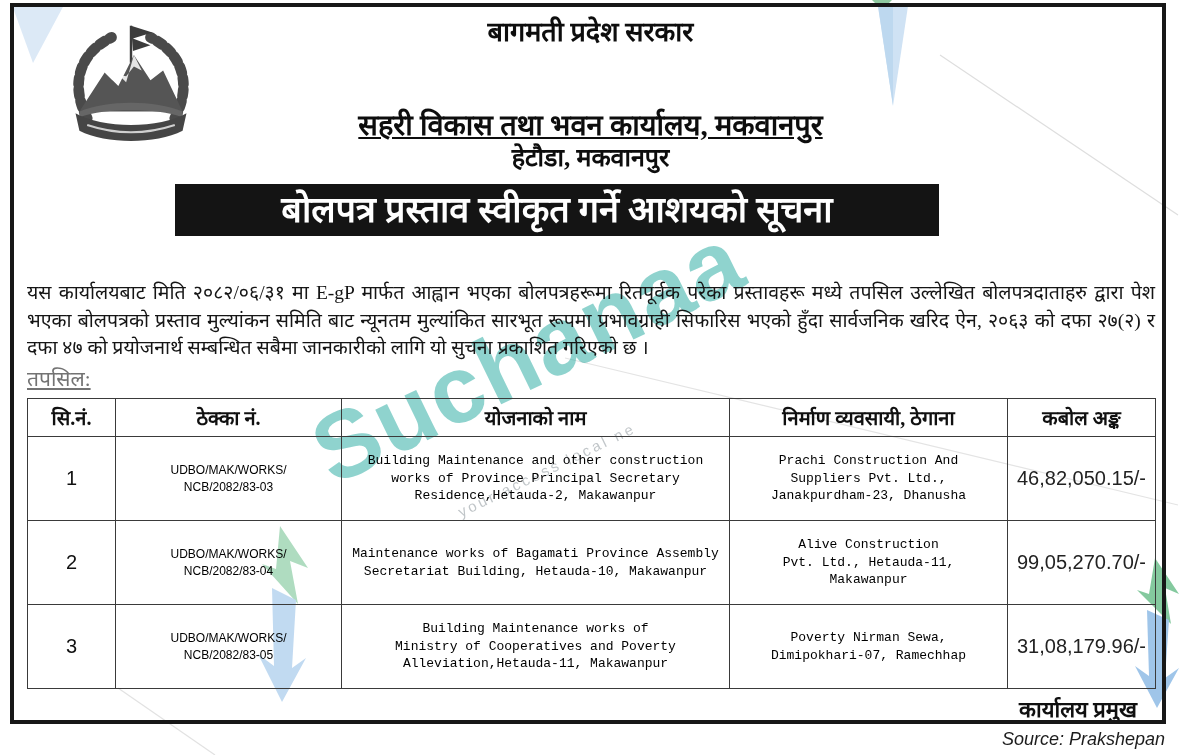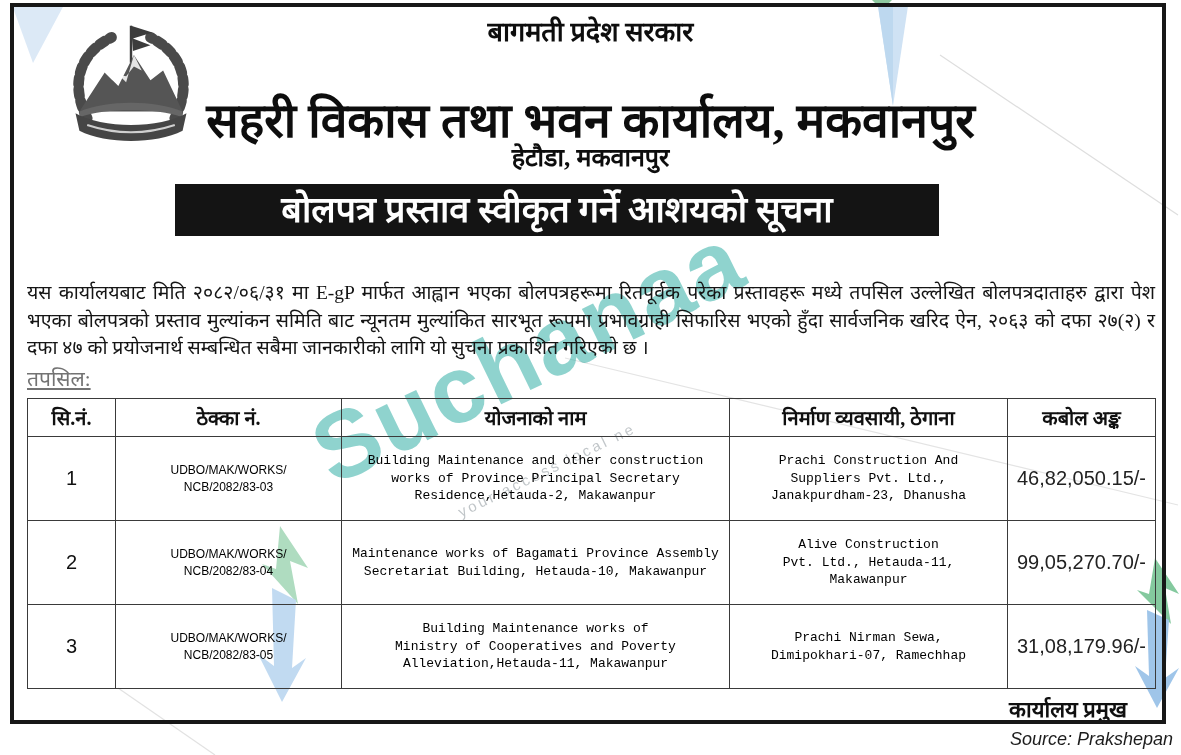--- a/index.html
+++ b/index.html
@@ -27,21 +27,21 @@
   .frame {
     position:absolute; left:10px; top:3px; width:1156px; height:721px;
     border:4px solid #171717; z-index:3; pointer-events:none;
   }
   .content { position:absolute; left:0; top:0; width:1181px; height:755px; z-index:2; }
   
   .emblem { position:absolute; left:58px; top:16px; width:146px; height:146px; }
   .h-line { position:absolute; left:0; right:0; text-align:center; font-weight:bold; color:#0d0d0d; }
   .h-gov      { top:12px;  font-size:27px; }
   .h-ministry { top:44px;  font-size:34px; }
-  .h-office   { top:86px;  font-size:48px; }
+  .h-office   { top:104px;  font-size:29px;text-decoration:underline; }
   .h-place    { top:139px; font-size:25px; }
   .banner {
     position:absolute; left:175px; top:184px; width:764px; height:52px;
     background:#141414; color:#ffffff; font-size:36px; font-weight:bold;
     text-align:center; line-height:52px;
   }
   .published {
     position:absolute; left:175px; top:243px; width:832px;
     text-align:center; font-size:22px; font-weight:bold;
   }
@@ -71,24 +71,24 @@
   .col-proj { width:388px; }
   .col-firm { width:278px; }
   .col-amt  { width:148px; }
   .cell-sans { font-family:Liberation Mono, monospace; font-size:13px; color:#000000; line-height:1.35; }
   .cell-contract { font-family:"Liberation Sans", sans-serif; font-size:12px; color:#000000; white-space:pre-line; line-height:1.35; }
   .cell-amt { font-family:"Liberation Sans", sans-serif; font-size:20px; color:#222; }
   .pre { white-space:pre-line; }
   .sn-cell { font-family:"Liberation Sans", sans-serif; font-size:20px; }
   
   .signature {
-    position:absolute; right:54px; top:693px; font-size:22px; font-weight:bold; color:#101010;
+    position:absolute; right:44px; top:693px; font-size:22px; font-weight:bold; color:#101010;
   }
   .source-credit {
-    position:absolute; right:8px; top:729px; font-family:"Liberation Sans", sans-serif;
+    position:absolute; right:16px; top:729px; font-family:"Liberation Sans", sans-serif;
     font-style:italic; font-size:18px; color:#1c1c1c;
   }
 </style>
 </head>
 <body>
 
 <div class="page">
 
   
   <svg class="faint-lines">
@@ -188,21 +188,21 @@
 Pvt. Ltd., Hetauda-11,
 Makawanpur</td>
         <td class="cell-amt">99,05,270.70/-</td>
       </tr>
       <tr>
         <td class="sn-cell">3</td>
         <td class="cell-contract">UDBO/MAK/WORKS/
 NCB/2082/83-05</td>
         <td class="cell-sans pre">Building Maintenance works of
 Ministry of Cooperatives and Poverty Alleviation,Hetauda-11, Makawanpur</td>
-        <td class="cell-sans pre">Prachi Nirman Sewa,
+        <td class="cell-sans pre">Poverty Nirman Sewa,
 Dimipokhari-07, Ramechhap</td>
         <td class="cell-amt">31,08,179.96/-</td>
       </tr>
     </tbody>
       </table>
 
     <div class="signature">कार्यालय प्रमुख</div>
 
     <div class="source-credit">Source: Prakshepan</div>
   </div>

